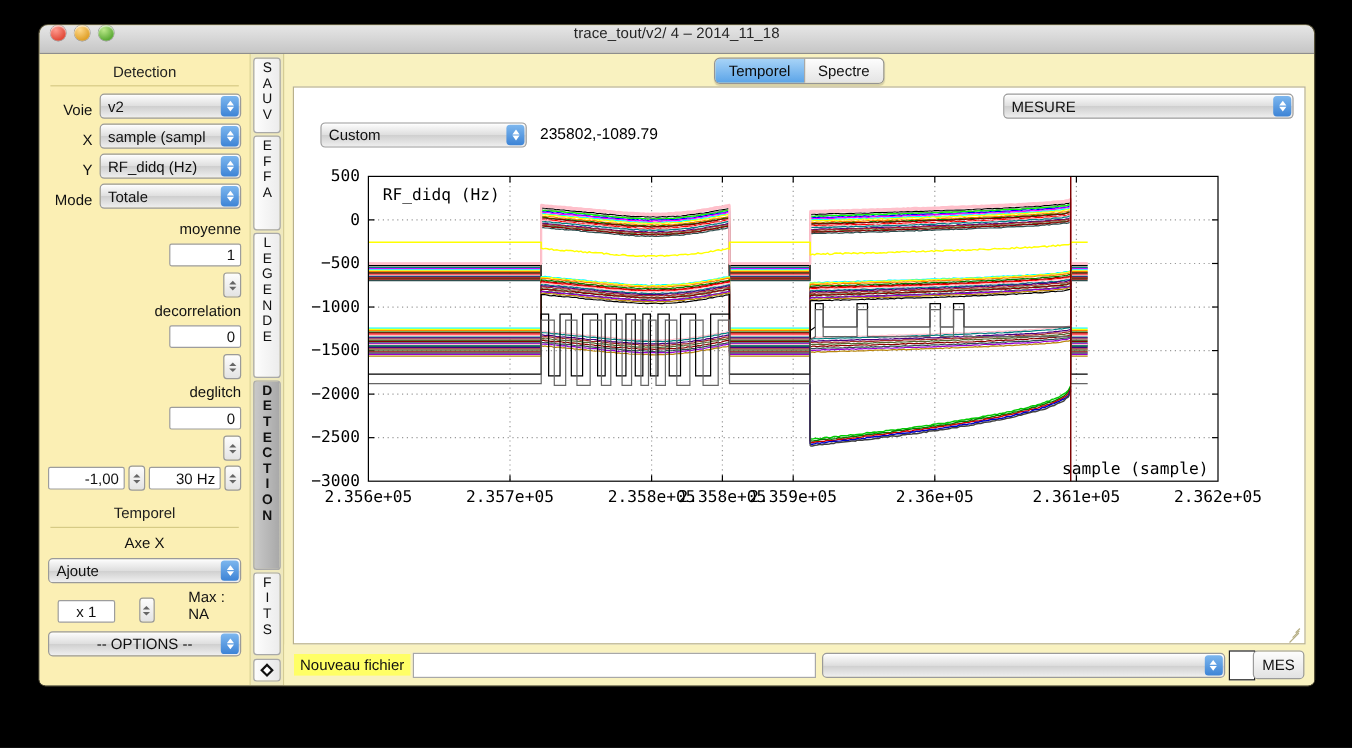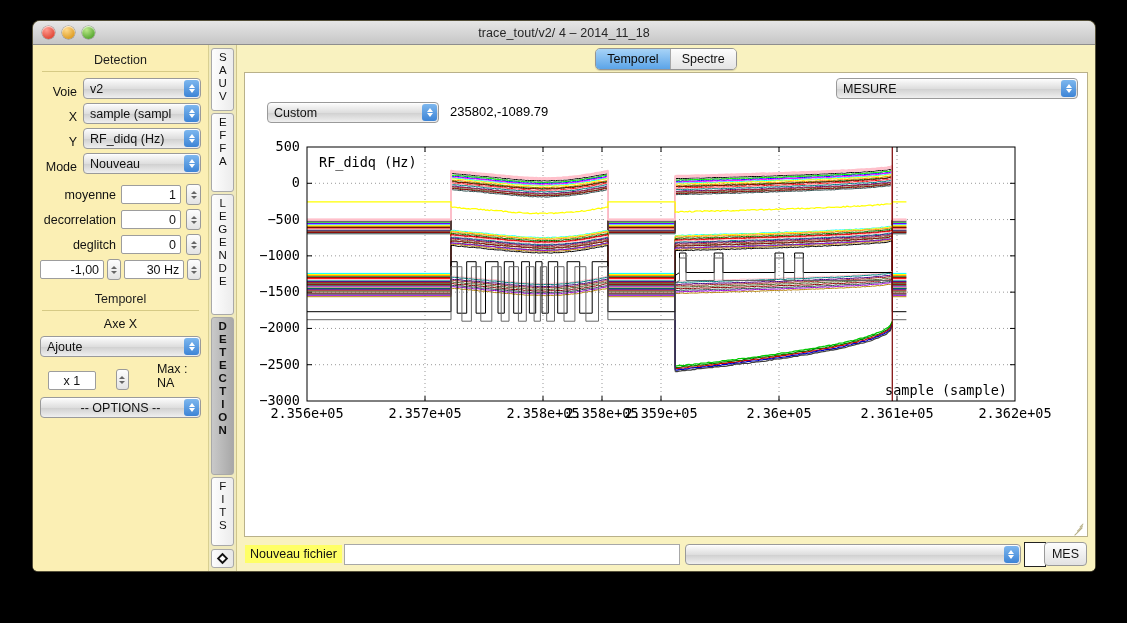--- a/index.html
+++ b/index.html
@@ -10,21 +10,21 @@
   
   .window{position:absolute;left:33px;top:21px;width:1062px;height:550px;
           border-radius:7px 7px 5px 5px;background:#f7f3c8;
           box-shadow:0 0 0 1px #55503a, 0 4px 14px rgba(0,0,0,.6);
           overflow:hidden;display:flex;flex-direction:column;}
 
   
   .titlebar{height:23px;flex:0 0 23px;position:relative;
             background:linear-gradient(#e6e6e6,#c6c6c6);
             border-bottom:1px solid #8e8e8e;
-            display:flex;align-items:center;}
+            display:flex;}
   .lights{display:flex;gap:7px;margin-left:9px;}
   .light{width:13px;height:13px;border-radius:50%;box-shadow:inset 0 1px 1px rgba(255,255,255,.75), 0 0 0 .5px rgba(0,0,0,.35);}
   .l-close{background:radial-gradient(circle at 35% 30%, #ff9b8f, #e24b3a 70%);}
   .l-min{background:radial-gradient(circle at 35% 30%, #ffd98a, #e0a12a 70%);}
   .l-max{background:radial-gradient(circle at 35% 30%, #bce98a, #5dab36 70%);}
   .title-text{position:absolute;left:0;right:0;text-align:center;
               font-size:12.5px;color:#262626;letter-spacing:.1px;}
 
   
   .wbody{flex:1;display:flex;min-height:0;background:#f9f2c0;}
@@ -49,21 +49,21 @@
   .popup .arrows{position:absolute;right:1px;top:1px;bottom:1px;width:15px;border-radius:3px;
                  background:linear-gradient(#7db7ee,#3d84d6);display:flex;flex-direction:column;
                  align-items:center;justify-content:center;gap:1px;}
   .popup .arrows i{display:block;width:0;height:0;border-left:3.5px solid transparent;border-right:3.5px solid transparent;}
   .popup .arrows i.up{border-bottom:4px solid #fff;}
   .popup .arrows i.dn{border-top:4px solid #fff;}
 
   .popup-wide{width:116px;flex:none;}
 
   
-  .numrow{display:flex;align-items:center;justify-content:flex-end;gap:5px;margin-bottom:4px;}
+  .numrow{display:flex;align-items:flex-end;justify-content:flex-end;gap:5px;margin-bottom:4px;flex-direction:column;}
   .numlbl{font-size:12.5px;color:#111;}
   .numfield{height:17px;border:1px solid #9d9d9d;background:#fff;border-radius:2px;
             font-size:12.5px;color:#111;text-align:right;padding:0 4px;
             display:flex;align-items:center;justify-content:flex-end;}
   .stepper{width:13px;height:19px;border:1px solid #9a9a9a;border-radius:3px;
            background:linear-gradient(#fdfdfd,#e3e3e3);display:flex;flex-direction:column;
            align-items:center;justify-content:center;gap:2px;}
   .stepper i{display:block;width:0;height:0;border-left:3px solid transparent;border-right:3px solid transparent;}
   .stepper i.up{border-bottom:3.5px solid #666;}
   .stepper i.dn{border-top:3.5px solid #666;}
@@ -176,21 +176,21 @@
               <div class="arrows">
                   <i class="up"></i>
                   <i class="dn"></i>
                 </div>
             </div>
           </div>
 
           <div class="row">
             <div class="row-lbl w-mode">Mode</div>
             <div class="popup popup-wide">
-              <div class="pv">Nouveau</div>
+              <div class="pv">Totale</div>
               <div class="arrows">
                   <i class="up"></i>
                   <i class="dn"></i>
                 </div>
             </div>
           </div>
 
           <div style="height:6px"></div>
 
           <div class="numrow">

